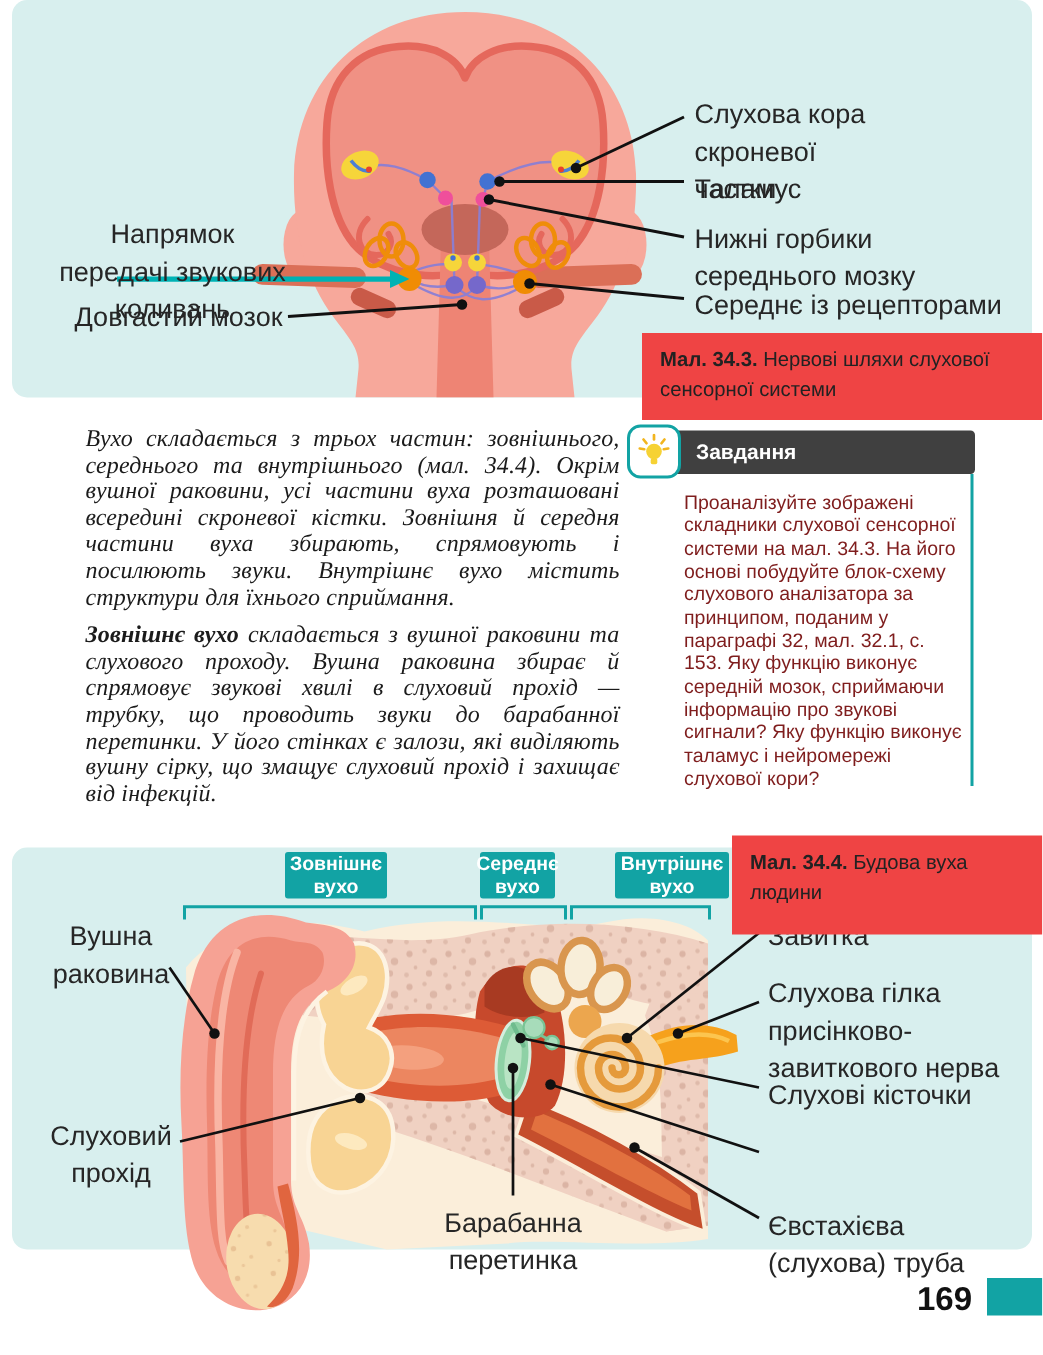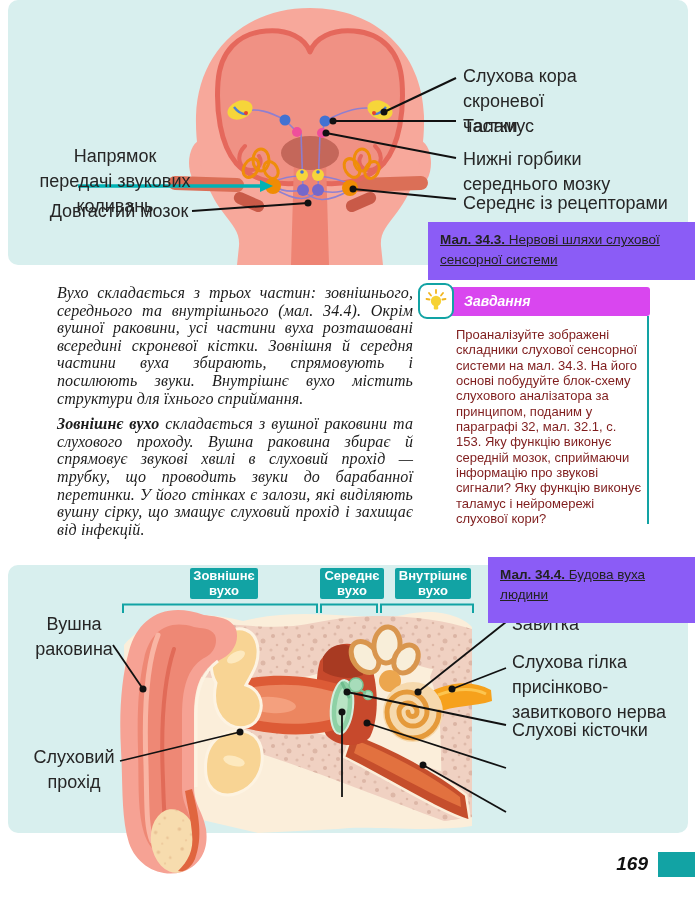--- a/index.html
+++ b/index.html
@@ -4,47 +4,47 @@
 <style>
   html,body{margin:0;padding:0;background:#ffffff;}
   #page{position:relative;width:695px;height:903px;background:#fff;overflow:hidden;
         font-family:"Liberation Sans",sans-serif;color:#232323;}
   .panel{position:absolute;background:#d8efee;border-radius:10px;}
   #fig1{left:8px;top:0;width:680px;height:265px;}
   #fig2{left:8px;top:565px;width:680px;height:268px;overflow:visible;}
   .art{position:absolute;left:0;top:0;}
   .lbl{position:absolute;font-size:18px;line-height:1.4;color:#262626;}
   .lbl.r{text-align:center;} .lbl.c{text-align:center;}
-  .caption{position:absolute;background:#8b5cf6;font-size:13.5px;line-height:1.45;
-           padding:8px 10px 6px 12px;color:#222;text-decoration:underline;}
+  .caption{position:absolute;background:#ef4444;font-size:13.5px;line-height:1.45;
+           padding:8px 10px 6px 12px;color:#222;}
   .caption b{font-weight:bold;}
   
   #article{position:absolute;left:57px;top:284px;width:356px;
            font-family:"Liberation Serif",serif;font-size:16px;line-height:1.1;
            text-align:justify;color:#1b1b1b;letter-spacing:.1px;}
   #article p{margin:0 0 8px 0;font-style:italic;}
   #article .lead{font-weight:bold;}
   
   #task{position:absolute;left:418px;top:283px;width:232px;height:245px;}
-  #task .head{position:absolute;left:12px;top:4px;right:0;height:29px;background:#d946ef;
+  #task .head{position:absolute;left:12px;top:4px;right:0;height:29px;background:#404040;
               border-radius:3px;color:#fff;font-weight:bold;font-size:14px;line-height:29px;
-              padding-left:34px;box-sizing:border-box;font-style:italic;}
+              padding-left:34px;box-sizing:border-box;}
   #task .icon{position:absolute;left:0;top:0;width:36px;height:36px;background:#fff;
               border:2px solid #12a3a4;border-radius:9px;box-sizing:border-box;z-index:2;
               display:flex;align-items:center;justify-content:center;}
   #task .body{position:absolute;left:38px;top:44px;width:188px;font-size:13px;
               line-height:1.18;color:#7f1d1d;}
   #task .rule{position:absolute;right:1px;top:33px;width:2.5px;height:208px;background:#12a3a4;}
   
   .zone{position:absolute;top:3px;background:#12a3a4;color:#fff;font-weight:bold;
         font-size:13px;line-height:1.15;text-align:center;border-radius:2px;
         display:flex;align-items:center;justify-content:center;height:31px;}
   
   #pagenum{position:absolute;left:600px;top:853px;width:48px;text-align:right;
-           font-weight:bold;font-size:19px;color:#111;font-style:italic;}
+           font-weight:bold;font-size:22px;color:#111;}
   #pagetab{position:absolute;left:658px;top:852px;width:37px;height:25px;background:#12a3a4;}
 </style>
 </head>
 <body>
 
 <div id="page">
 
   <div id="fig1" class="panel">
     <svg class="art" width="680" height="265" viewBox="0 0 680 265">
 
@@ -262,32 +262,34 @@
           <circle cx="410" cy="127" r="3.5"></circle>
         <circle cx="444" cy="124" r="3.5"></circle>
           <circle cx="339" cy="127" r="3.5"></circle>
         <circle cx="359" cy="158" r="3.5"></circle>
           <circle cx="415" cy="200" r="3.5"></circle>
       </g>
     </svg>
     <div class="zone" style="left:182px;width:68px">
       <span>Зовнішнє вухо</span>
       </div>
-    <div class="zone" style="left:312px;width:64px">
+    <div class="zone" style="left:312px;width:50px">
       <span>Середнє вухо</span>
       </div>
-    <div class="zone" style="left:387px;width:76px">
+    <div class="zone" style="left:402px;width:76px">
       <span>Внутрішнє вухо</span>
       </div>
 
     <div class="lbl r" style="left:25px;top:47px;width:82px">Вушна раковина</div>
     <div class="lbl r" style="left:25px;top:180px;width:82px">Слуховий прохід</div>
+    <div class="lbl c" style="left:288px;top:238px;width:92px">Барабанна перетинка</div>
     <div class="lbl" style="left:504px;top:47px;width:150px">Завитка</div>
     <div class="lbl" style="left:504px;top:85px;width:168px">Слухова гілка присінково-завиткового нерва</div>
     <div class="lbl" style="left:504px;top:153px;width:170px">Слухові кісточки</div>
+    <div class="lbl" style="left:504px;top:240px;width:158px">Євстахієва (слухова) труба</div>
   </div>
 
   <div class="caption" style="left:488px;top:557px;width:185px;height:52px">
     <b>Мал. 34.4.</b><span> Будова вуха людини</span>
   </div>
 
   <div id="pagenum">169</div>
   <div id="pagetab"></div>
 </div>
 

